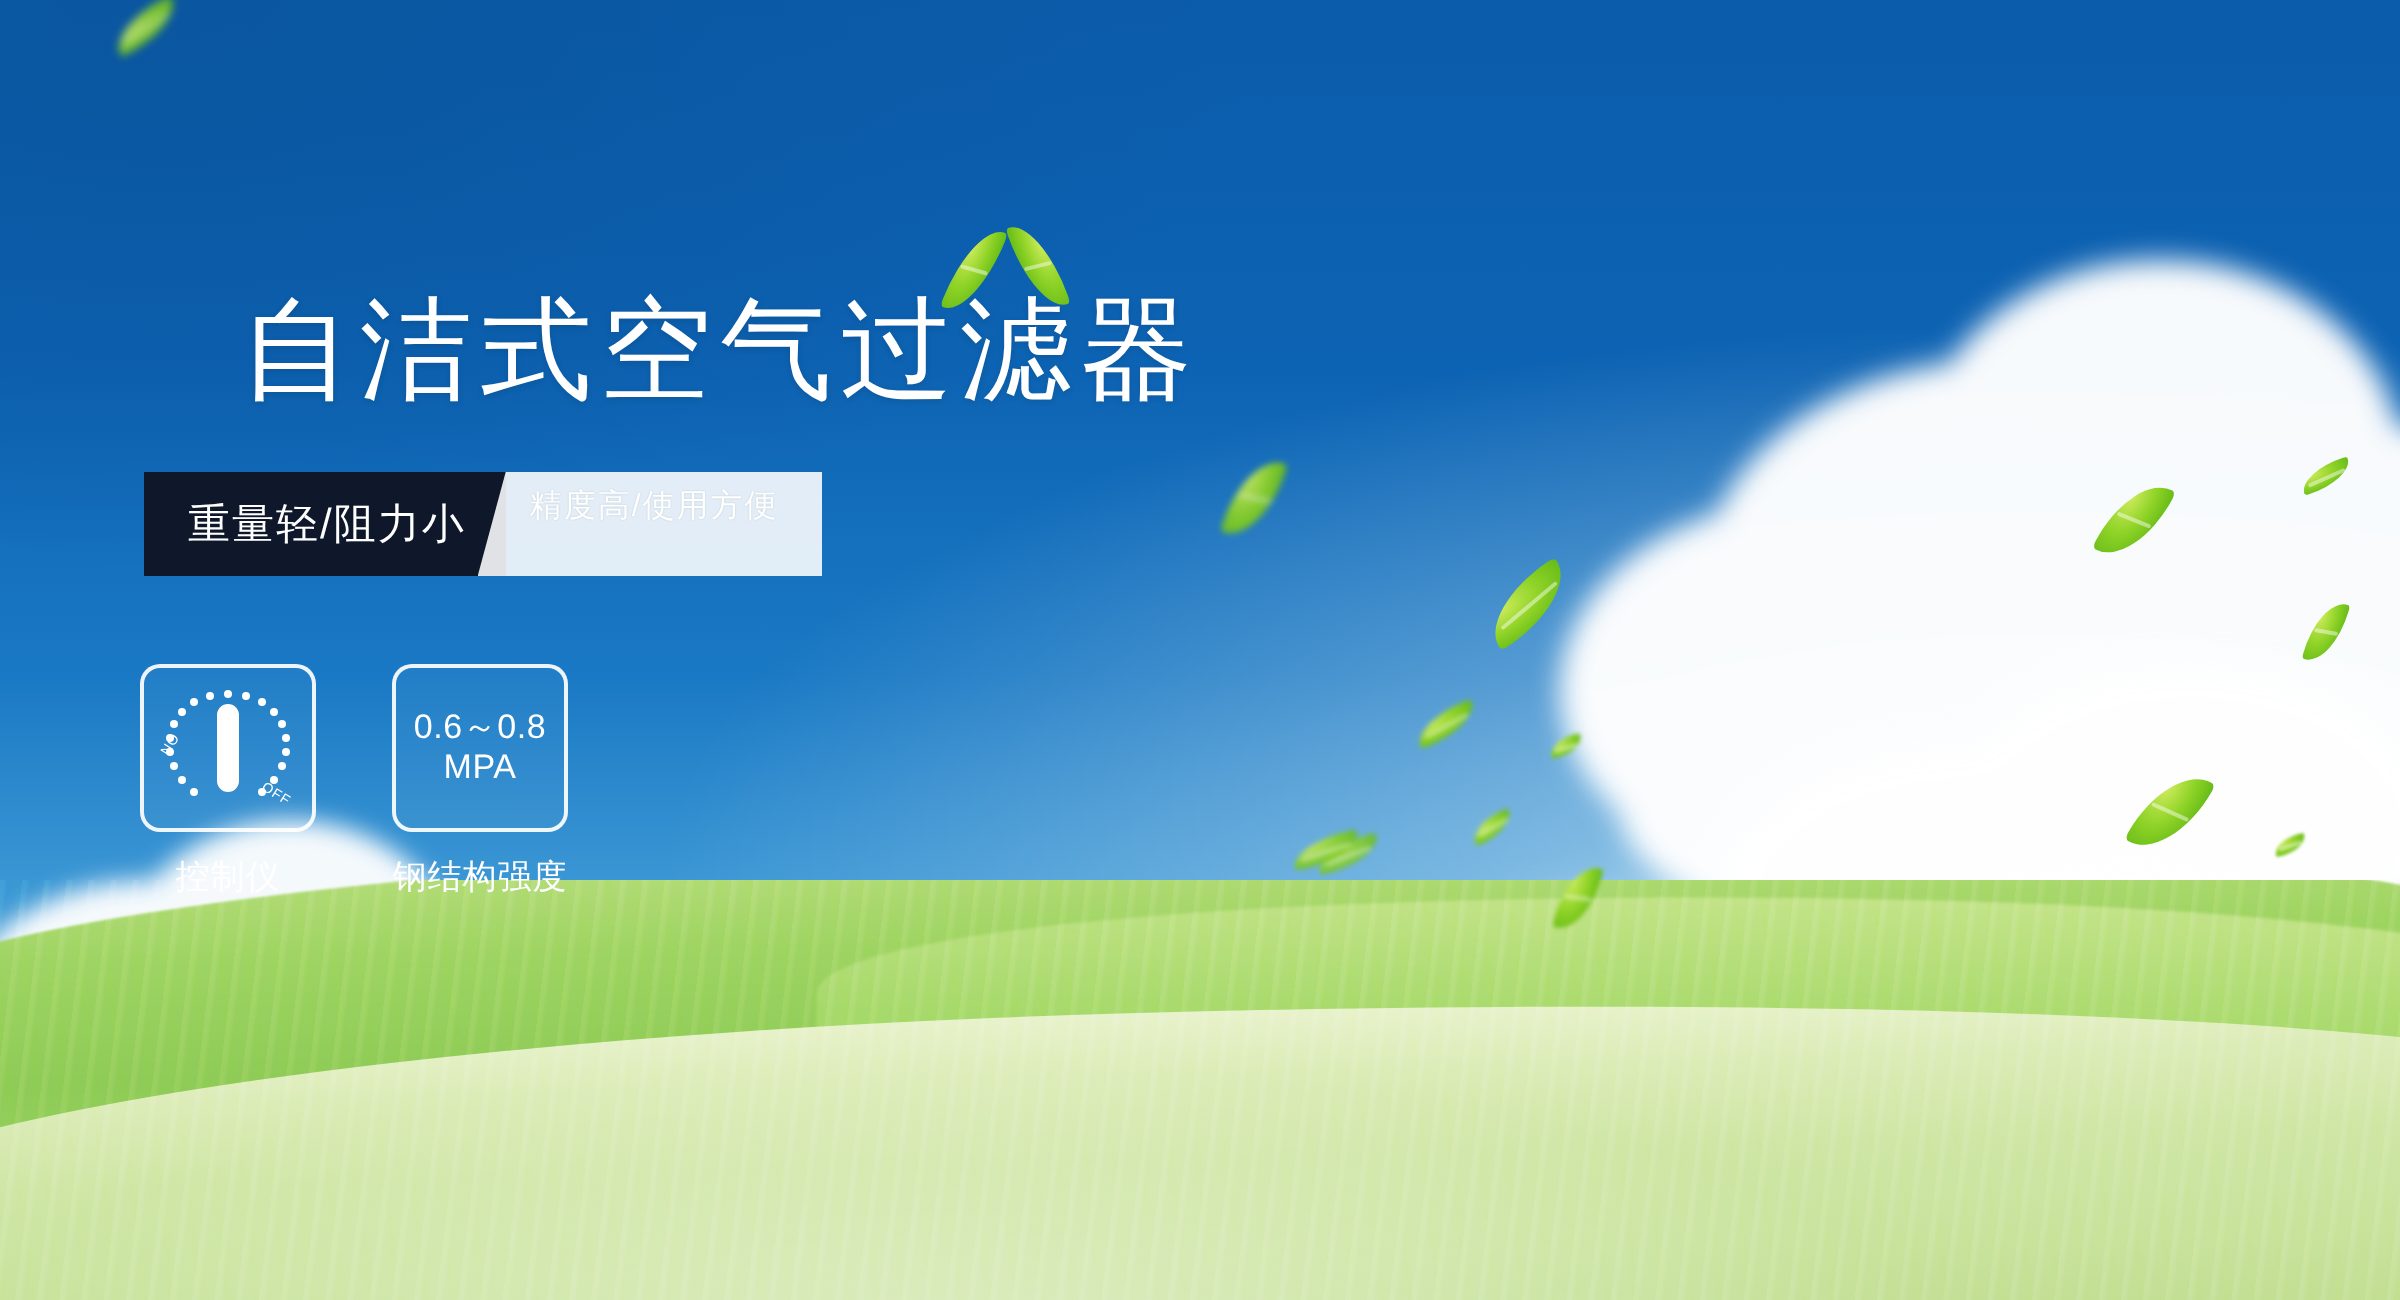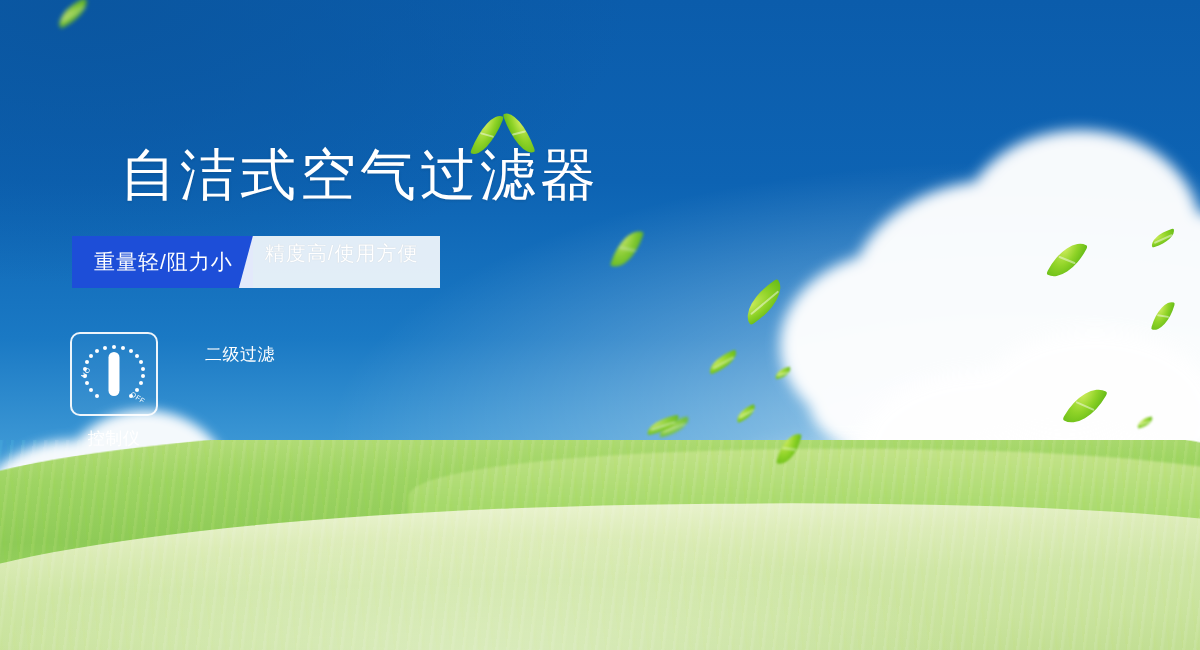--- a/index.html
+++ b/index.html
@@ -127,30 +127,30 @@
     font-weight:300;
     font-family:"DejaVu Sans","Liberation Sans",sans-serif;
     text-shadow:0 1px 3px rgba(0,0,0,.12);
     white-space:nowrap;
     margin-left:48px;
   }
 
   
   .subbar{position:absolute;left:72px;top:236px;height:52px;display:flex;align-items:stretch;}
   .subbar-left{
-    background:#1d4ed8;
+    background:#0f172a;
     display:flex;align-items:center;justify-content:center;
     padding:0 20px 0 22px;
     color:#ffffff;font-size:21px;letter-spacing:1px;white-space:nowrap;
   }
   .subbar-right{
     background:rgba(255,255,255,.93);
     display:flex;align-items:center;justify-content:center;
     padding:0 22px 17px 26px;
-    color:#2f6cb5;font-size:20px;letter-spacing:1px;white-space:nowrap;
+    color:#2f6cb5;font-size:16px;letter-spacing:1px;white-space:nowrap;
     clip-path:polygon(14px 0, 100% 0, 100% 100%, 0 100%);
     margin-left:-14px;
   }
   .subbar-right .sb-txt{color:#ffffff;text-shadow:0 0 1px rgba(0,0,0,.15);}
 
   
   .subbar-right{background:rgba(255,255,255,.88);}
   .subbar-right .sb-txt{color:#ffffff;}
 
   
@@ -293,21 +293,27 @@
           <div class="dot" style="left:14px;top:51px;"></div>
           <div class="dot" style="left:48px;top:51px;"></div>
           <span class="no">NO</span>
           <span class="off">OFF</span>
         </div>
       </div>
       <div class="feat-label">控制仪</div>
     </div>
 
     <div class="feat">
-      <div class="feat-label">二级过滤</div>
+      <div class="feat-box">
+        <div class="feat-text">
+          <span>0.6～0.8</span>
+          <span class="l2">MPA</span>
+        </div>
+      </div>
+      <div class="feat-label">钢结构强度</div>
     </div>
 
 
 
 
   </div>
 
   <div class="leaf" style="left:646px;top:418px;width:34px;height:14px;transform:rotate(-12deg);filter:blur(1.3px);opacity:.9;"></div>
 
 </div>

